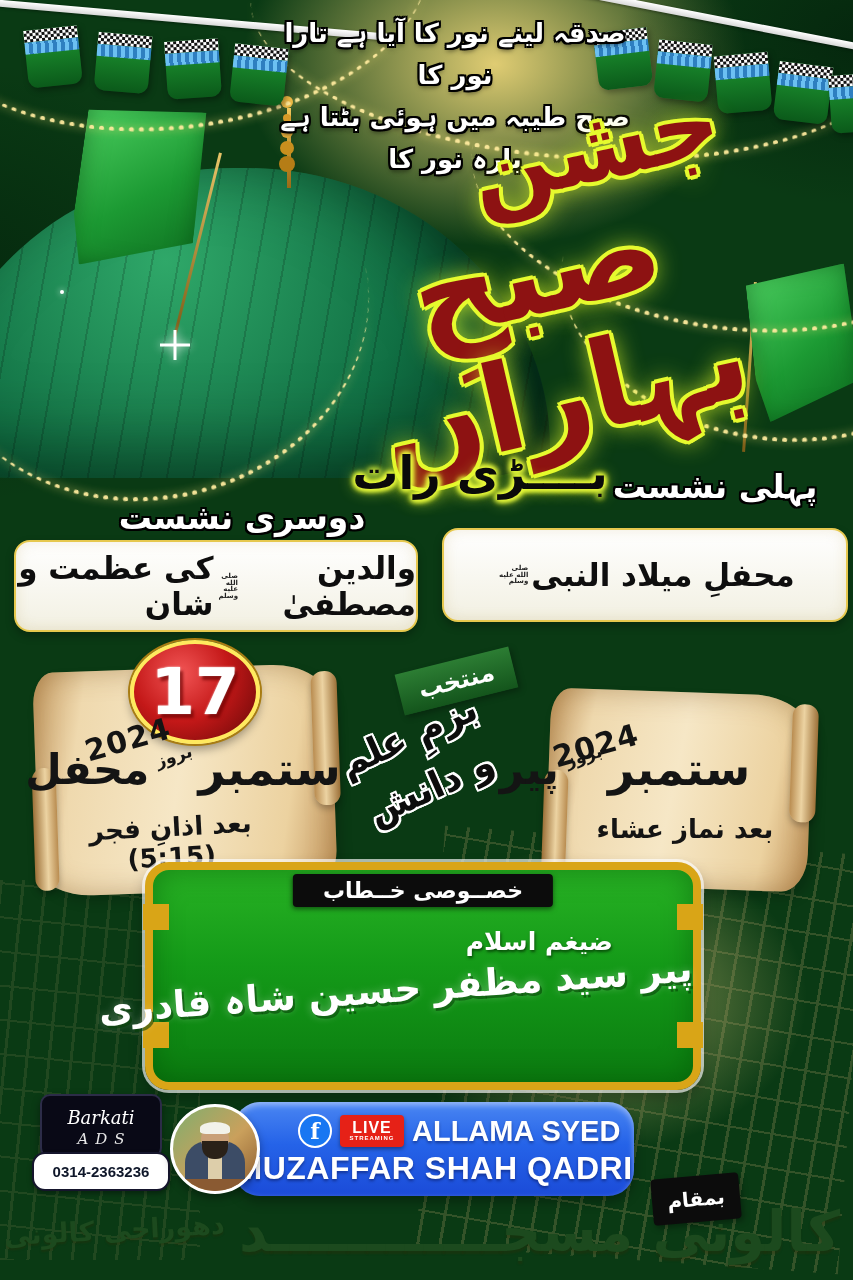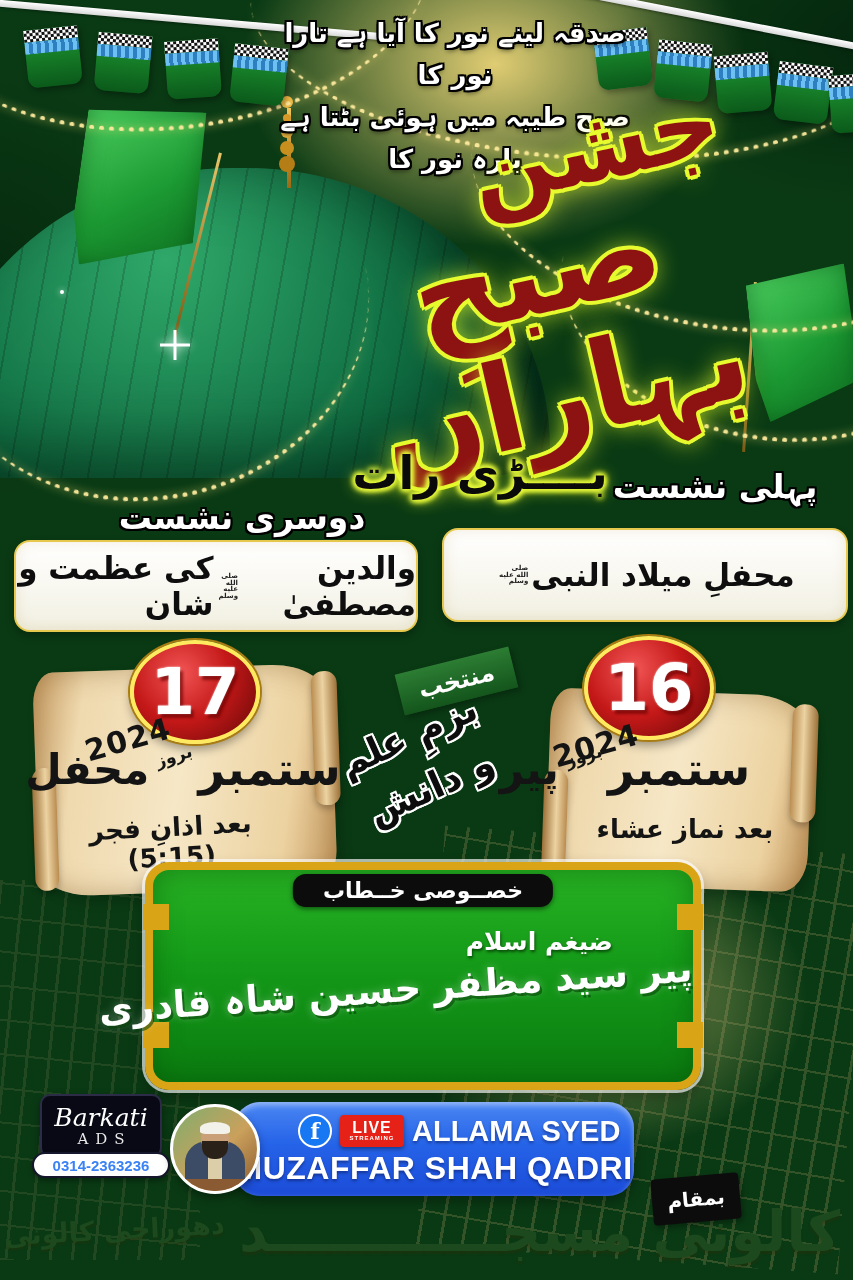--- a/index.html
+++ b/index.html
@@ -134,40 +134,40 @@
   
   .gpanel{left:145px;top:862px;width:556px;height:228px;border-radius:24px;
     background:linear-gradient(180deg,#28b224 0%,#149a18 45%,#0b7c10 100%);
     border:8px solid #d9a517;
     box-shadow:0 0 0 3px rgba(255,255,255,.65),inset 0 0 30px rgba(0,70,0,.45),0 8px 16px rgba(0,0,0,.3);}
   .gpanel .corner{position:absolute;width:26px;height:26px;background:#d9a517;}
   .gpanel .c1{left:-10px;top:34px;} .gpanel .c2{right:-10px;top:34px;}
   .gpanel .c3{left:-10px;bottom:34px;} .gpanel .c4{right:-10px;bottom:34px;}
   .special-pill{position:absolute;left:50%;top:4px;transform:translateX(-50%);
     background:#0c0c0c;color:#fff;direction:rtl;font-size:22px;font-weight:700;
-    padding:4px 30px;border-radius:13px;white-space:nowrap;box-shadow:0 2px 5px rgba(0,0,0,.5);}
+    padding:4px 30px;border-radius:4px;white-space:nowrap;box-shadow:0 2px 5px rgba(0,0,0,.5);}
   .honor{position:absolute;right:80px;top:57px;color:#fff;direction:rtl;
     font-size:25px;font-weight:700;text-shadow:1px 2px 3px rgba(0,40,0,.7);}
   .sp-name{position:absolute;left:0;right:0;top:96px;text-align:center;direction:rtl;
     color:#fff;font-size:37px;font-weight:700;transform:rotate(-4deg);white-space:nowrap;
     text-shadow:2px 3px 0 rgba(0,60,0,.55),0 0 10px rgba(255,255,255,.35);}
 
   
   .des-label{left:36px;top:1076px;width:130px;text-align:center;color:#101010;
     font-family:"Liberation Sans",sans-serif;font-size:15px;font-weight:700;letter-spacing:.5px;
     text-shadow:0 1px 0 rgba(255,255,255,.6);margin-top:48px;}
   .des-box{left:40px;top:1094px;width:122px;height:64px;background:#090916;border-radius:10px;
     border:2px solid #2c2c48;display:flex;flex-direction:column;align-items:center;justify-content:center;
     box-shadow:0 4px 8px rgba(0,0,0,.4);}
-  .des-name{color:#fff;font-family:"DejaVu Serif",serif;font-style:italic;font-size:25px;line-height:26px;}
-  .des-sub{color:#e8e8e8;font-family:"DejaVu Serif",serif;font-size:15px;
+  .des-name{color:#fff;font-family:"DejaVu Serif",serif;font-style:italic;font-size:18px;line-height:26px;}
+  .des-sub{color:#e8e8e8;font-family:"DejaVu Serif",serif;font-style:italic;font-size:15px;
     letter-spacing:7px;margin-right:-7px;line-height:16px;}
-  .des-phone{left:32px;top:1152px;width:138px;height:26px;background:#fff;border-radius:13px;
+  .des-phone{left:32px;top:1152px;width:138px;height:39px;background:#fff;border-radius:13px;
     border:2px solid #15152c;display:flex;align-items:center;justify-content:center;
-    font-family:"Liberation Sans",sans-serif;font-size:15px;font-weight:700;color:#3b82f6;
+    font-family:"Liberation Sans",sans-serif;font-size:15px;font-weight:700;color:#0f172a;
     box-shadow:0 3px 5px rgba(0,0,0,.35);}
 
   
   .banner{left:234px;top:1102px;width:400px;height:94px;border-radius:26px;
     background:linear-gradient(180deg,#4a86f2 0%,#2563e8 45%,#1b4bd8 100%);
     box-shadow:inset 0 3px 6px rgba(255,255,255,.45),0 6px 12px rgba(0,0,0,.3);}
   .b-row1{position:absolute;left:64px;top:12px;display:flex;align-items:center;gap:8px;}
   .fb-circle{width:34px;height:34px;border-radius:50%;background:#1877f2;border:2px solid #fff;
     display:flex;align-items:center;justify-content:center;color:#fff;
     font-family:"DejaVu Serif",serif;font-weight:700;font-size:22px;}
@@ -263,23 +263,20 @@
   </div>
 
   <div class="abs s-label" style="left:107px;top:498px;width:270px;">دوسری نشست</div>
   <div class="abs s-panel" style="left:14px;top:540px;width:404px;height:92px;">
     <span>والدین مصطفیٰ</span>
     <span class="pbuh">صلى الله عليه وسلم</span>
     <span>کی عظمت و شان</span>
   </div>
 
   <div class="abs scroll" style="left:548px;top:692px;width:262px;height:196px;transform:rotate(2deg);"></div>
-  <div class="abs date-oval" style="left:584px;top:636px;">
-    <span class="date-num">16</span>
-  </div>
   <div class="abs year" style="left:552px;top:728px;">2024</div>
   <div class="abs d-line" style="left:455px;top:742px;width:340px;">
     <span class="d-month">ستمبر</span>
     <span class="d-prefix">بروز</span>
     <span class="d-weekday">پیر</span>
   </div>
   <div class="abs d-time" style="left:570px;top:814px;width:230px;">بعد نماز عشاء</div>
 
   <div class="abs scroll" style="left:36px;top:668px;width:298px;height:224px;transform:rotate(-2deg);"></div>
   <div class="abs date-oval" style="left:130px;top:640px;">

